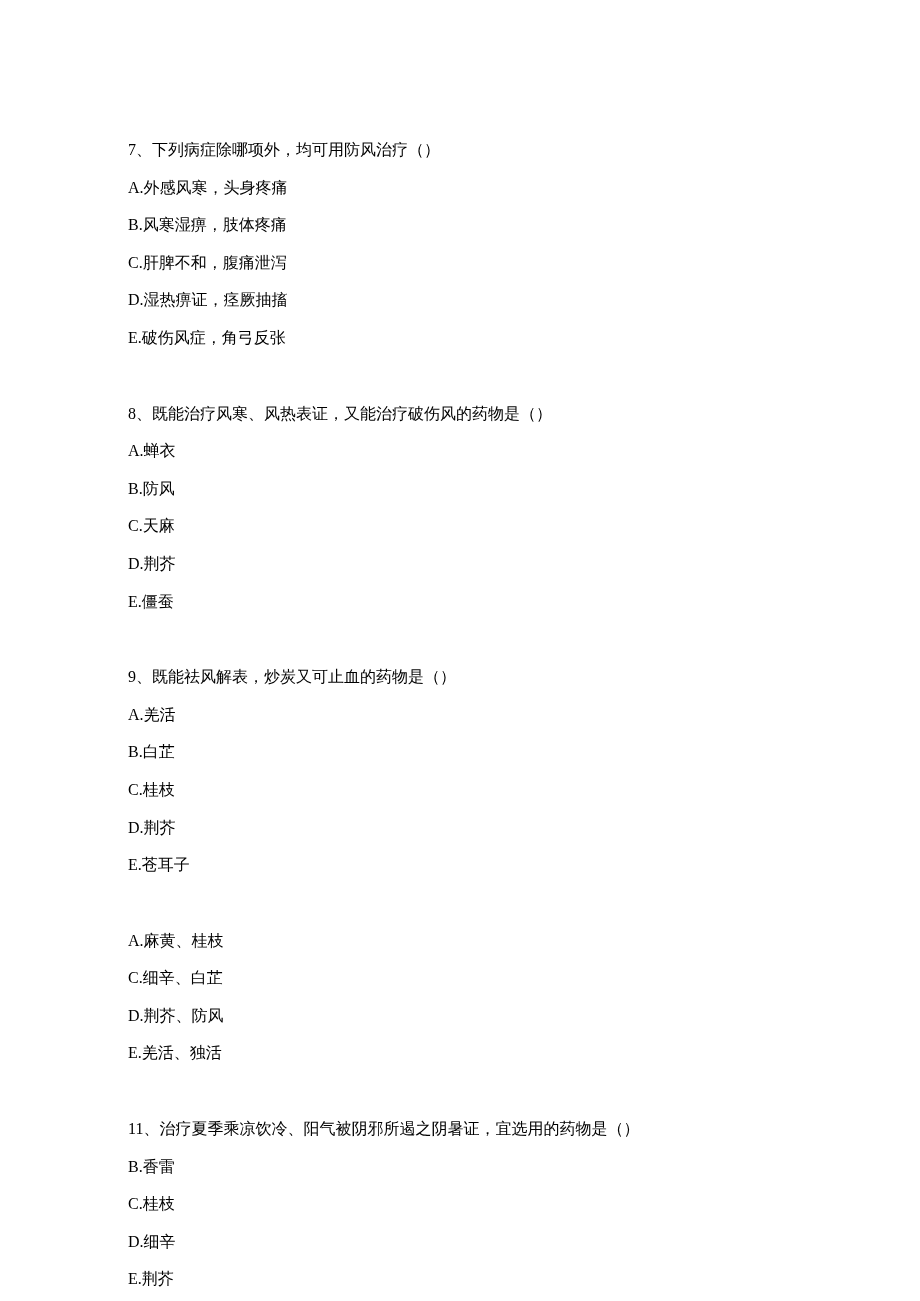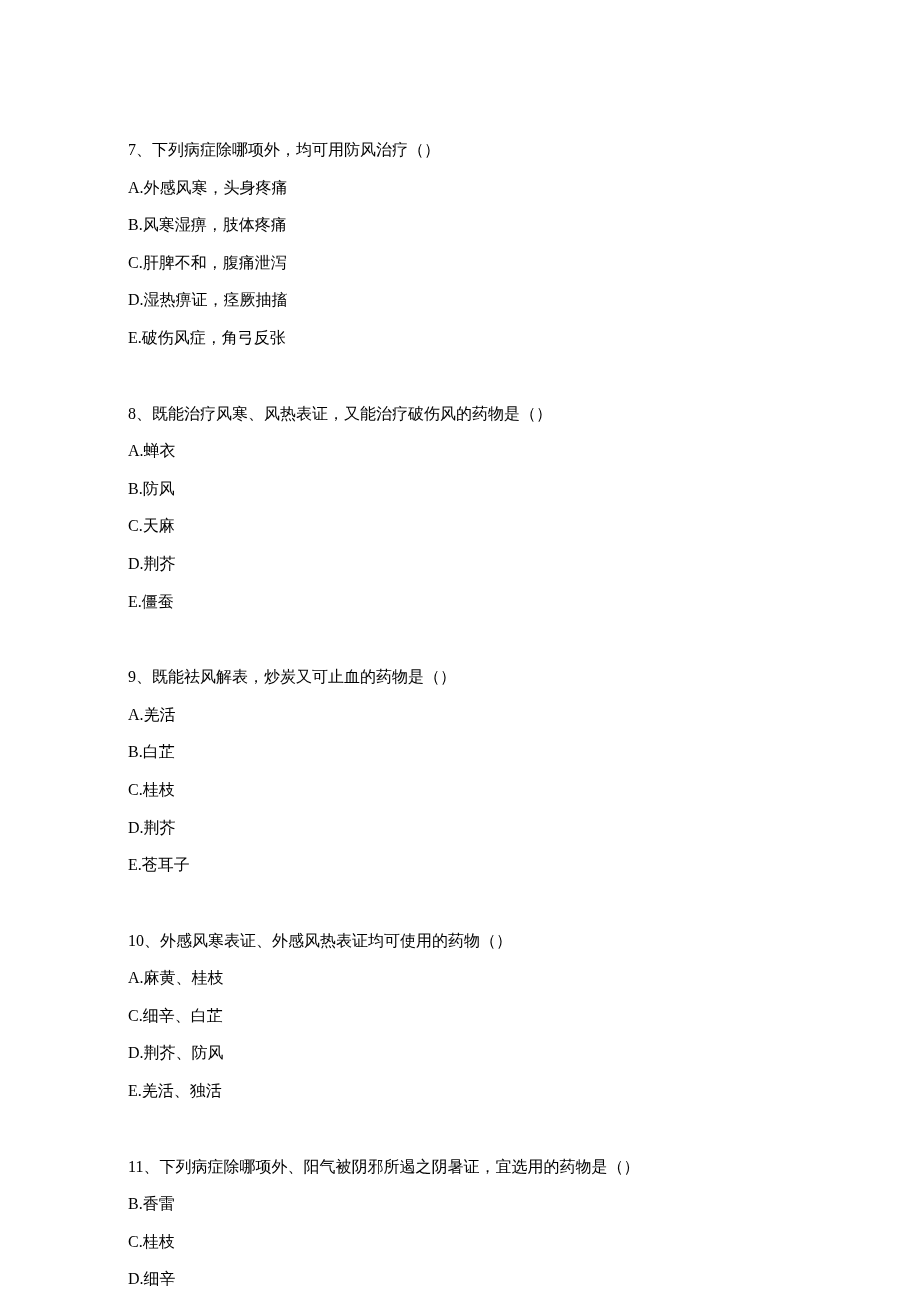--- a/index.html
+++ b/index.html
@@ -61,32 +61,29 @@
       <span>9</span>、<span>既能祛风解表，炒炭又可止血的药物是（）</span>
     </div>
     <div class="option"><span>A</span>.<span>羌活</span></div>
     <div class="option"><span>B</span>.<span>白芷</span></div>
     <div class="option"><span>C</span>.<span>桂枝</span></div>
     <div class="option"><span>D</span>.<span>荆芥</span></div>
     <div class="option"><span>E</span>.<span>苍耳子</span></div>
   </div>
 
   <div class="question-block">
-    <div class="question-text">
-      <span>10</span>、<span>外感风寒表证、外感风热表证均可使用的药物（）</span>
-    </div>
     <div class="option"><span>A</span>.<span>麻黄、桂枝</span></div>
     <div class="option"><span>C</span>.<span>细辛、白芷</span></div>
     <div class="option"><span>D</span>.<span>荆芥、防风</span></div>
     <div class="option"><span>E</span>.<span>羌活、独活</span></div>
   </div>
 
   <div class="question-block">
     <div class="question-text">
-      <span>11</span>、<span>下列病症除哪项外、阳气被阴邪所遏之阴暑证，宜选用的药物是（）</span>
+      <span>11</span>、<span>治疗夏季乘凉饮冷、阳气被阴邪所遏之阴暑证，宜选用的药物是（）</span>
     </div>
     <div class="option"><span>B</span>.<span>香雷</span></div>
     <div class="option"><span>C</span>.<span>桂枝</span></div>
     <div class="option"><span>D</span>.<span>细辛</span></div>
     <div class="option"><span>E</span>.<span>荆芥</span></div>
   </div>
 
 </div>
 
 </body></html>

